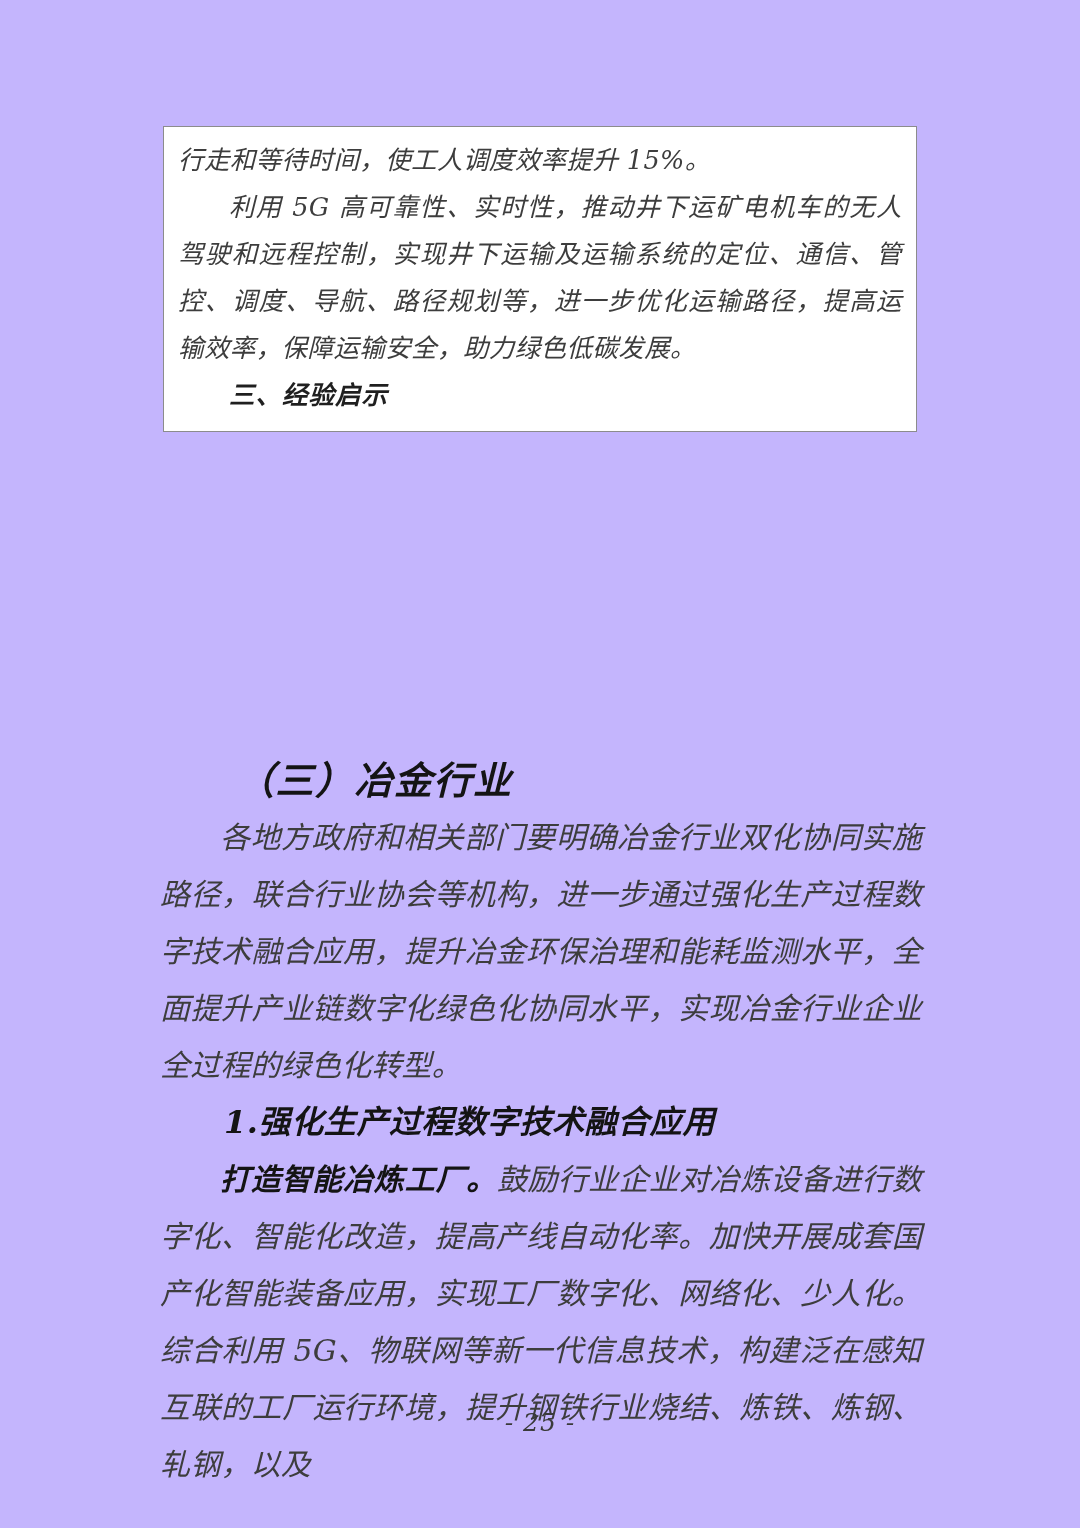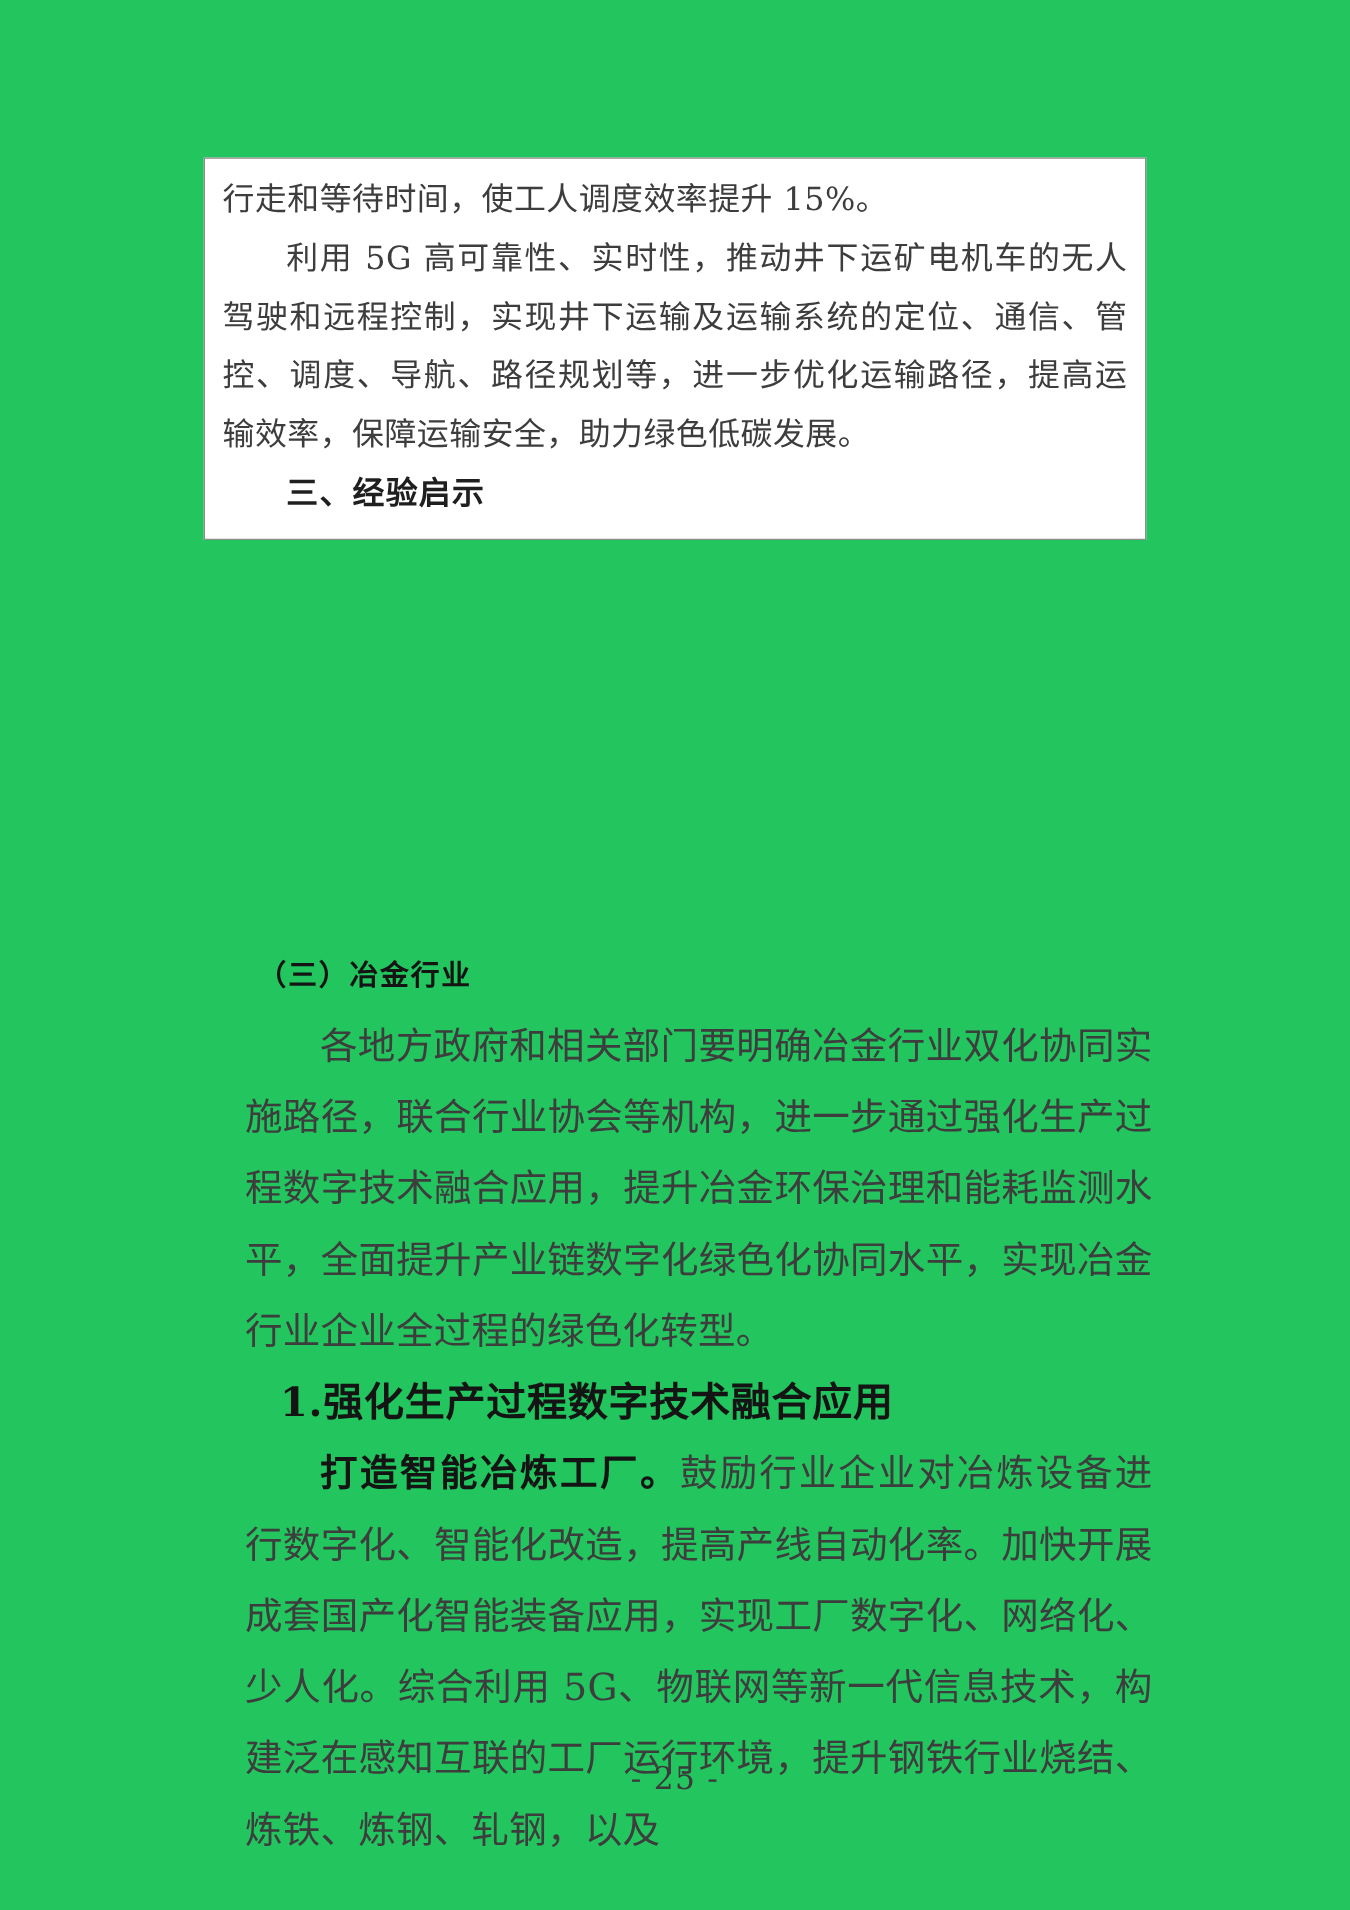--- a/index.html
+++ b/index.html
@@ -13,21 +13,22 @@
     height: 1528px;
     position: relative;
     font-family: "DejaVu Serif", "Liberation Serif", serif;
     color: #3a3a3a;
     overflow: hidden;
   }
 
   .page {
     position: absolute;
     inset: 0;
-    background: #22c55e;
+    background: #c4b5fd;
+    font-style: italic;
   }
 
   
   .case-box {
     position: absolute;
     left: 163px;
     top: 126px;
     width: 754px;
     box-sizing: border-box;
     border: 1.5px solid #8c8c8c;
@@ -68,26 +69,26 @@
   .body-block h3 {
     margin: 0;
     font-size: 30px;
     line-height: 57px;
     text-align: justify;
     text-justify: inter-ideograph;
     letter-spacing: 0.2px;
     color: #3d3d3d;
   }
 
-  .body-block p.indent { text-indent: 2em; margin-left: 36px; }
+  .body-block p.indent { text-indent: 2em; }
 
   .body-block h2 {
     font-weight: bold;
     text-indent: 2em;
-    font-size: 23px;
+    font-size: 38px;
     color: #141414;
     letter-spacing: 1.5px;
   }
 
   .body-block h3 {
     font-weight: bold;
     text-indent: 2em;
     font-size: 32px;
     color: #141414;
     letter-spacing: 0.6px;

